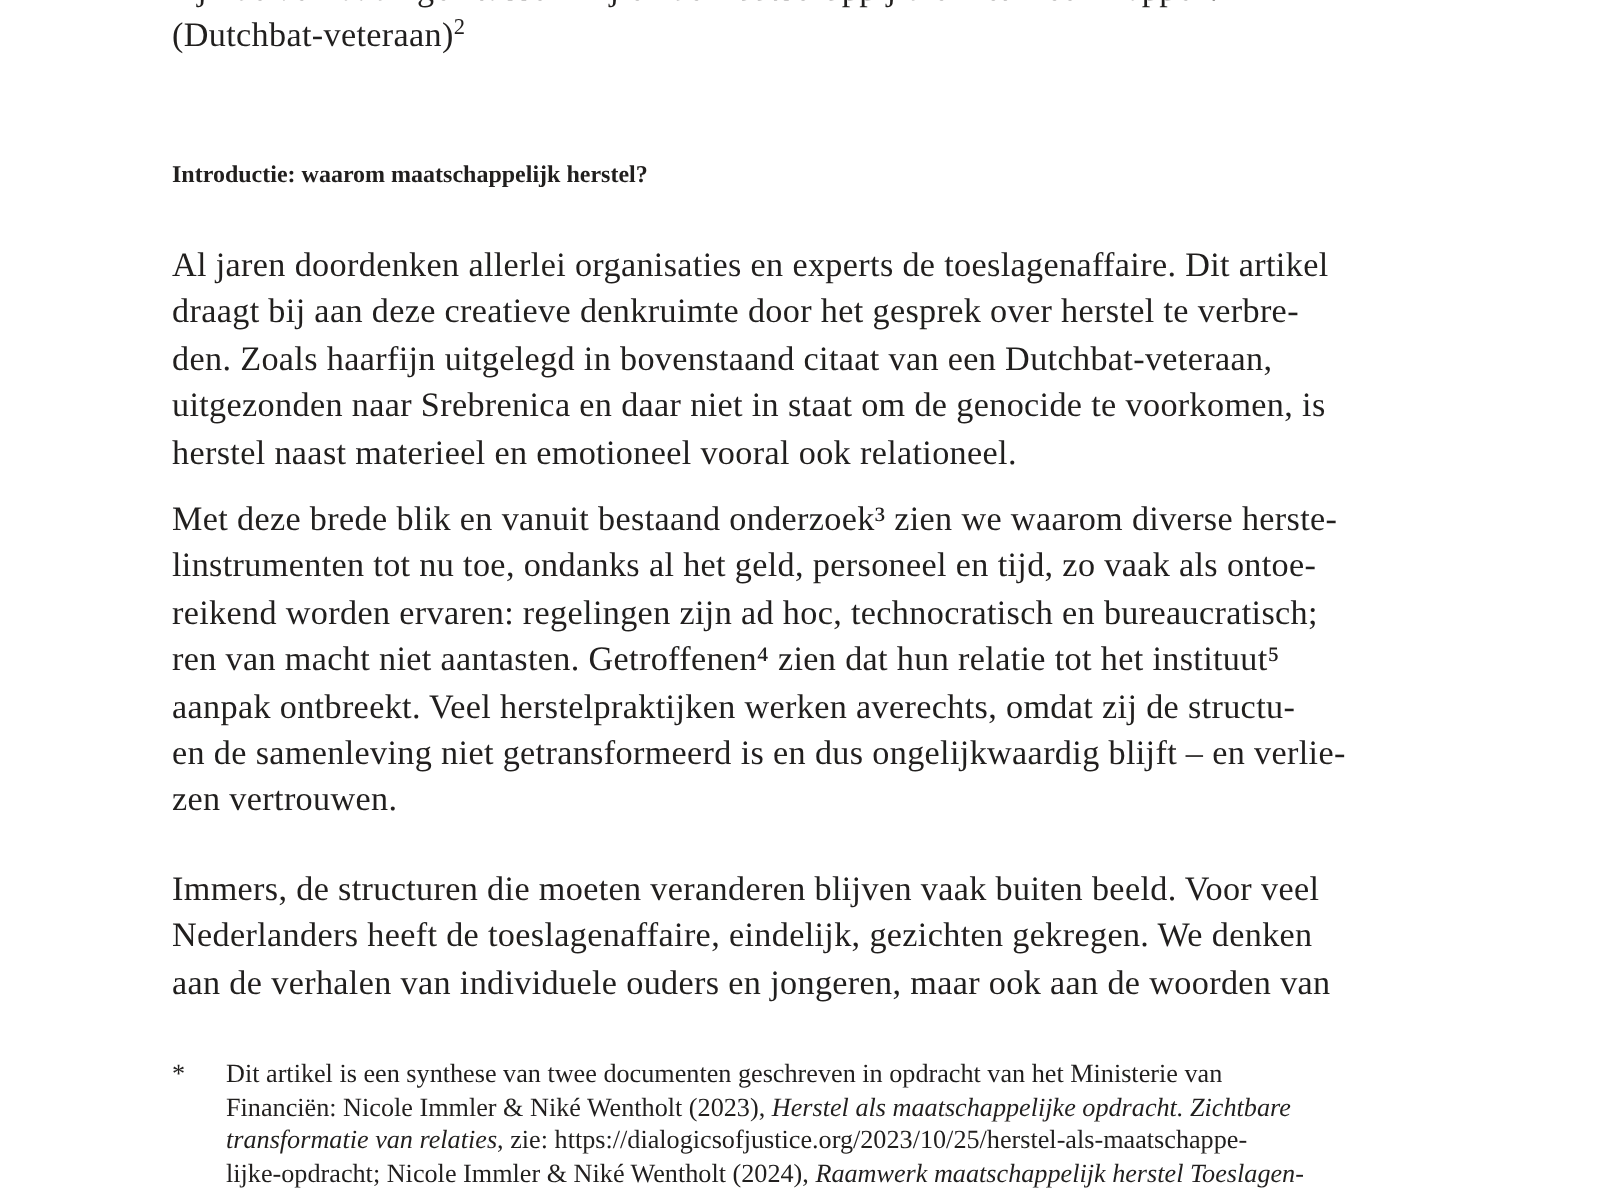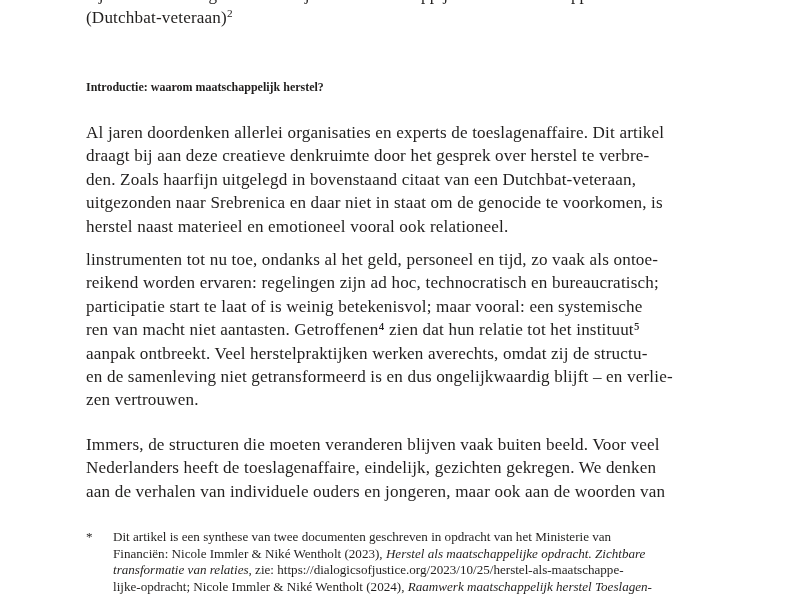--- a/index.html
+++ b/index.html
@@ -124,23 +124,23 @@
       <span class="line">Al jaren doordenken allerlei organisaties en experts de toeslagenaffaire. Dit artikel</span>
       <span class="line">draagt bij aan deze creatieve denkruimte door het gesprek over herstel te verbre-</span>
       <span class="line">den. Zoals haarfijn uitgelegd in bovenstaand citaat van een Dutchbat-veteraan,</span>
       <span class="line">uitgezonden naar Srebrenica en daar niet in staat om de genocide te voorkomen, is</span>
       <span class="line">herstel naast materieel en emotioneel vooral ook relationeel.</span>
     </p>
   </div>
 
   <div class="para-2">
     <p class="body-text">
+      <span class="line">Met deze brede blik en vanuit bestaand onderzoek³ zien we waarom diverse herste-</span>
       <span class="line">linstrumenten tot nu toe, ondanks al het geld, personeel en tijd, zo vaak als ontoe-</span>
       <span class="line">reikend worden ervaren: regelingen zijn ad hoc, technocratisch en bureaucratisch;</span>
-      <span class="line">participatie start te laat of is weinig betekenisvol; maar vooral: een systemische</span>
       <span class="line">ren van macht niet aantasten. Getroffenen⁴ zien dat hun relatie tot het instituut⁵</span>
       <span class="line">aanpak ontbreekt. Veel herstelpraktijken werken averechts, omdat zij de structu-</span>
       <span class="line">en de samenleving niet getransformeerd is en dus ongelijkwaardig blijft – en verlie-</span>
       <span class="line">zen vertrouwen.</span>
     </p>
   </div>
 
   <div class="para-3">
     <p class="body-text">
       <span class="line">Immers, de structuren die moeten veranderen blijven vaak buiten beeld. Voor veel</span>

